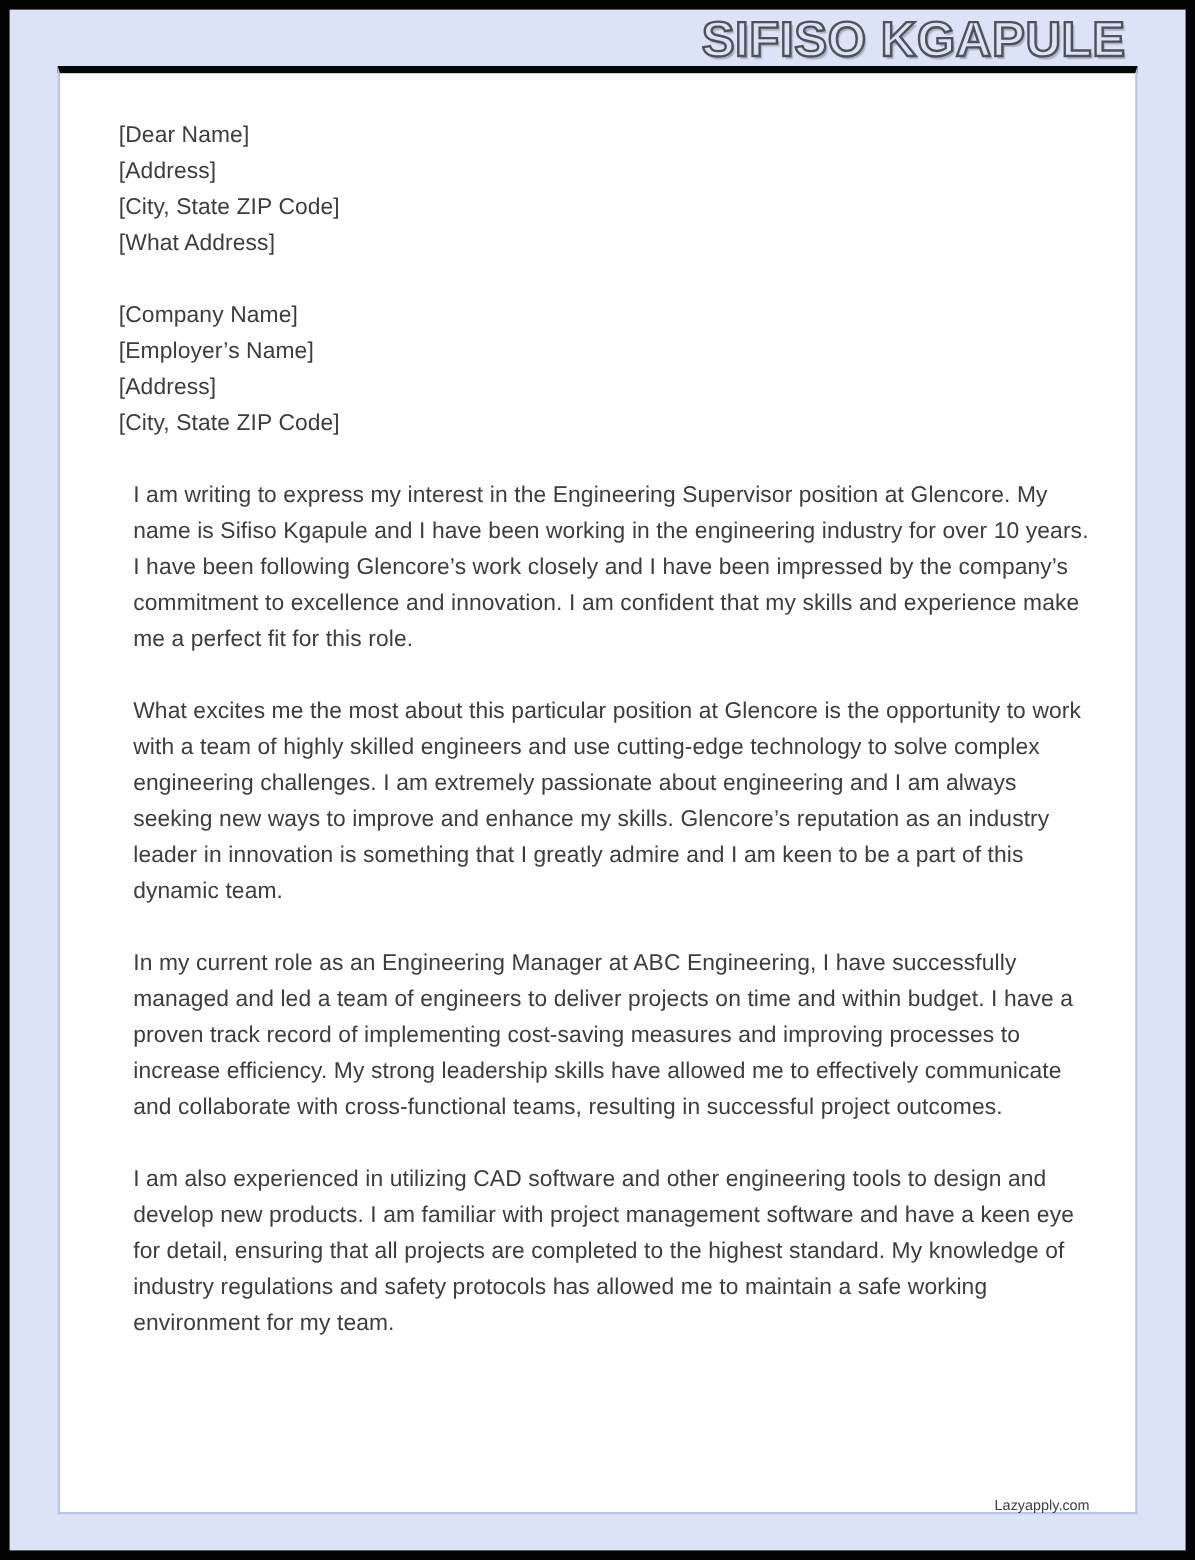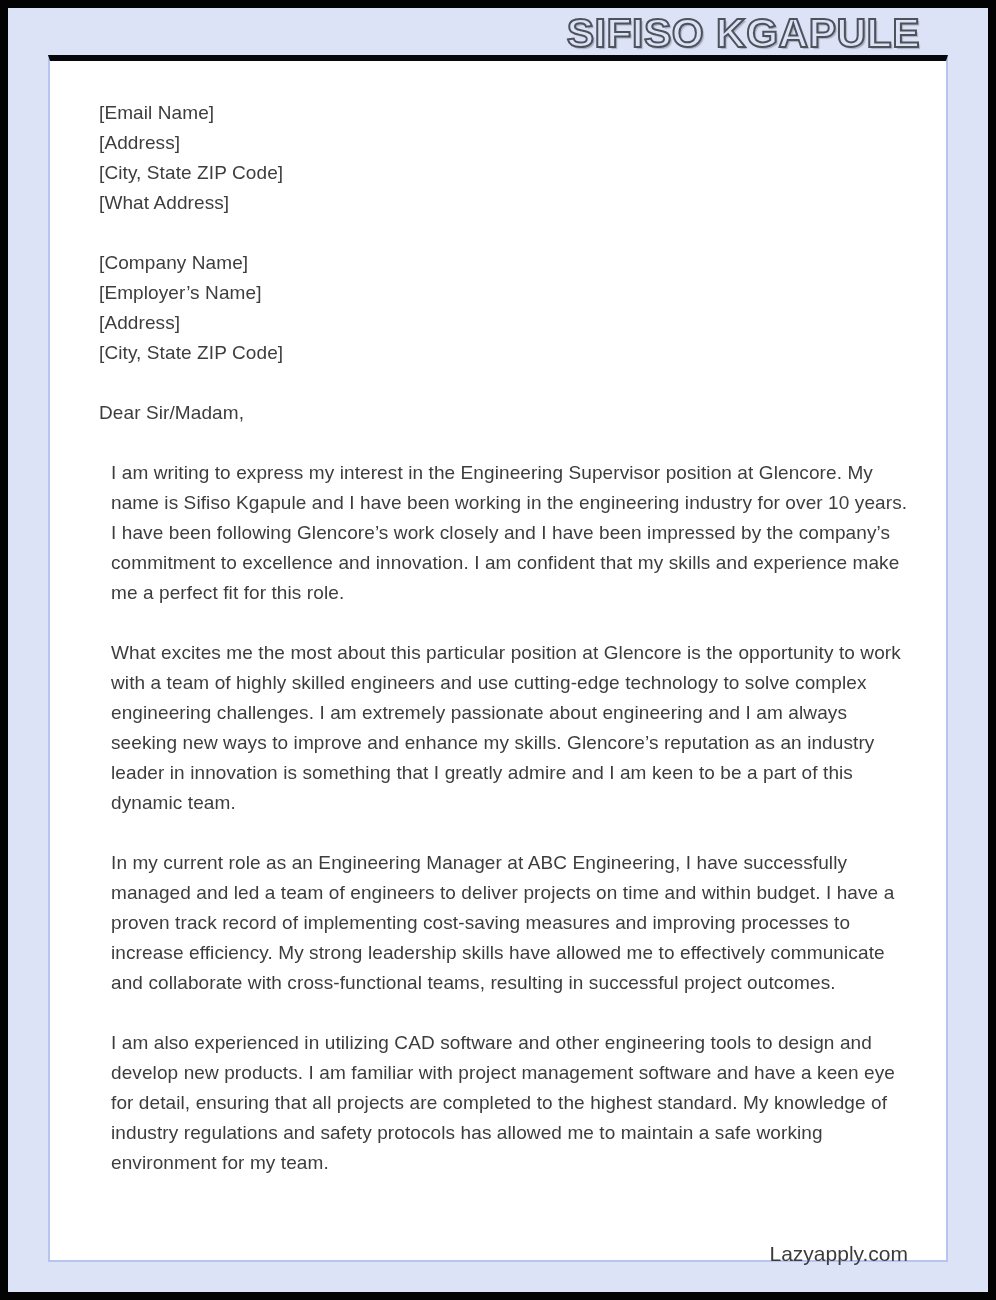--- a/index.html
+++ b/index.html
@@ -13,21 +13,21 @@
     height: 1300px;
     box-sizing: border-box;
     border: 8px solid #030304;
     background: #dce3f7;
     overflow: hidden;
   }
   
   .letterhead-name {
     position: absolute;
     top: 2px;
-    right: 68px;
+    right: 50px;
     font-size: 41px;
     line-height: 46px;
     font-weight: 700;
     letter-spacing: 0.5px;
     color: #dce3f7;
     -webkit-text-stroke: 2px #4d525b;
     text-shadow: 2px 2px 1px rgba(75, 80, 90, 0.35);
     white-space: nowrap;
   }
   
@@ -57,52 +57,51 @@
     letter-spacing: 0.1px;
   }
   .block { margin: 0 0 30px 0; }
   .letter-content p { margin: 0 0 30px 12px; }
   .address-line { white-space: nowrap; }
   .watermark {
     position: absolute;
     top: 1237px;
     right: 80px;
     z-index: 3;
-    font-size: 21px;
+    font-size: 12px;
     line-height: 18px;
     color: #3c3c3c;
     font-weight: 300;
   }
 </style>
 </head>
 <body>
 
 <div class="frame">
 
   <div class="letterhead-name">SIFISO KGAPULE</div>
 
   <div class="page"></div>
 
   <div class="letter-content">
 
     <div class="block">
-      <div class="address-line">[Email Name]</div>
+      <div class="address-line">[Dear Name]</div>
       <div class="address-line">[Address]</div>
       <div class="address-line">[City, State ZIP Code]</div>
       <div class="address-line">[What Address]</div>
     </div>
 
     <div class="block">
       <div class="address-line">[Company Name]</div>
       <div class="address-line">[Employer’s Name]</div>
       <div class="address-line">[Address]</div>
       <div class="address-line">[City, State ZIP Code]</div>
     </div>
 
-    <div class="block">Dear Sir/Madam,</div>
 
     <p>I am writing to express my interest in the Engineering Supervisor position at Glencore. My name is Sifiso Kgapule and I have been working in the engineering industry for over 10 years. I have been following Glencore’s work closely and I have been impressed by the company’s commitment to excellence and innovation. I am confident that my skills and experience make me a perfect fit for this role.</p>
     <p>What excites me the most about this particular position at Glencore is the opportunity to work with a team of highly skilled engineers and use cutting-edge technology to solve complex engineering challenges. I am extremely passionate about engineering and I am always seeking new ways to improve and enhance my skills. Glencore’s reputation as an industry leader in innovation is something that I greatly admire and I am keen to be a part of this dynamic team.</p>
     <p>In my current role as an Engineering Manager at ABC Engineering, I have successfully managed and led a team of engineers to deliver projects on time and within budget. I have a proven track record of implementing cost-saving measures and improving processes to increase efficiency. My strong leadership skills have allowed me to effectively communicate and collaborate with cross-functional teams, resulting in successful project outcomes.</p>
     <p>I am also experienced in utilizing CAD software and other engineering tools to design and develop new products. I am familiar with project management software and have a keen eye for detail, ensuring that all projects are completed to the highest standard. My knowledge of industry regulations and safety protocols has allowed me to maintain a safe working environment for my team.</p>
 
   </div>
 
   <div class="watermark">Lazyapply.com</div>
 

